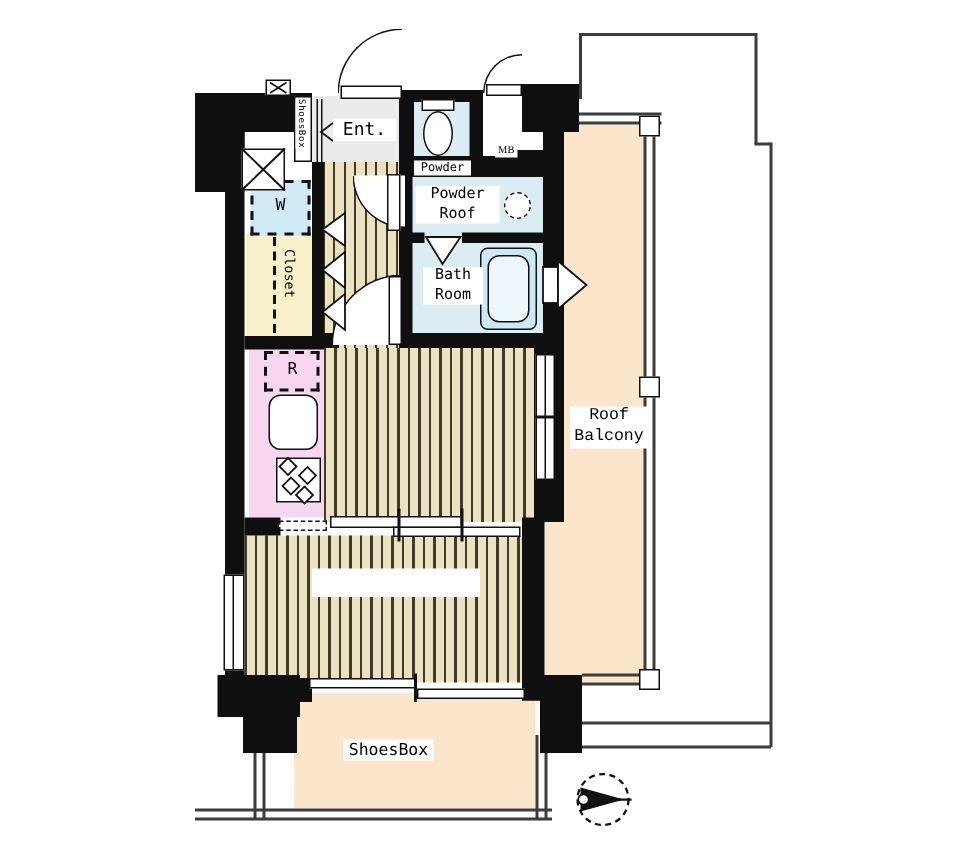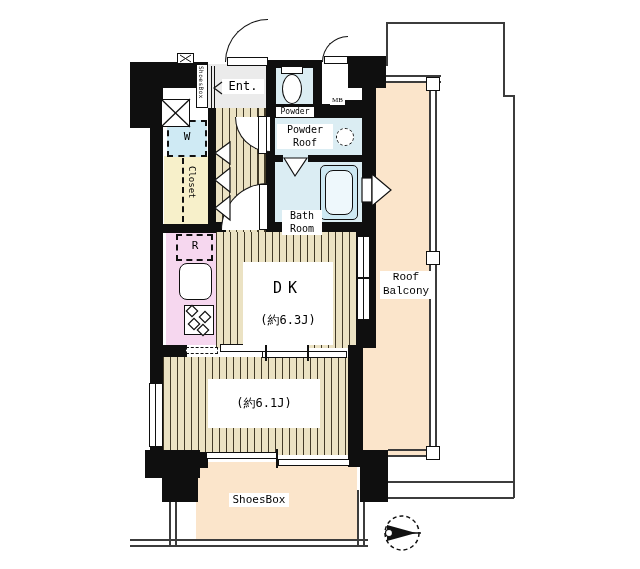--- a/index.html
+++ b/index.html
@@ -130,30 +130,25 @@
   <div class="box" style="left:179px;top:263px;width:33px;height:37px;border-radius:8px;"></div>
   <div class="box" style="left:184px;top:305px;width:30px;height:30px;"></div>
   <div class="box" style="left:161px;top:99px;width:29px;height:28px;"></div>
   <div class="box" style="left:177px;top:53px;width:17px;height:11px;border-width:1px;"></div>
 
   <div class="lbl" style="left:222px;top:79px;width:42px;font-size:12px;">Ent.</div>
   <div class="lbl vtext" style="left:197px;top:66px;font-size:6px;letter-spacing:0.5px;">ShoesBox</div>
   <div class="lbl" style="left:276px;top:107px;width:38px;font-size:8px;">Powder</div>
   <div class="lbl" style="left:330px;top:96px;width:15px;font-size:7px;font-family:Liberation Serif, serif;">MB</div>
   <div class="lbl" style="left:277px;top:124px;width:56px;font-size:10px;">Powder Roof</div>
-  <div class="lbl" style="left:282px;top:178px;width:40px;font-size:10px;margin-top:32px;">Bath Room</div>
+  <div class="lbl" style="left:282px;top:178px;width:40px;font-size:10px;">Bath Room</div>
   <div class="lbl" style="left:180px;top:130px;width:14px;font-size:11px;background:transparent;">W</div>
   <div class="lbl vtext" style="left:186px;top:166px;font-size:9px;background:transparent;">Closet</div>
   <div class="lbl" style="left:188px;top:239px;width:14px;font-size:11px;background:transparent;">R</div>
-  <div class="lbl" style="left:243px;top:262px;width:90px;font-size:12px;padding:2px 0;">
-    <div style="font-size:15px;letter-spacing:6px;">DK</div>
-    <div>(約6.3J)</div>
-  </div>
   <div class="lbl" style="left:208px;top:379px;width:112px;font-size:12px;padding:2px 0;">
-    <div>(約6.1J)</div>
   </div>
   <div class="lbl" style="left:229px;top:493px;width:60px;font-size:11px;">ShoesBox</div>
   <div class="lbl" style="left:380px;top:271px;width:52px;font-size:11px;font-family:Liberation Mono, monospace;">Roof Balcony</div>
 
   <svg width="640" height="569" viewBox="0 0 640 569" style="pointer-events:none;">
 
     <polygon points="230,142 215,153 230,164" fill="#fff" stroke="#111" stroke-width="1.2"></polygon>
     <polygon points="230,168 215,180 230,192" fill="#fff" stroke="#111" stroke-width="1.2"></polygon>
     <polygon points="230,196 215,208 230,220" fill="#fff" stroke="#111" stroke-width="1.2"></polygon>
 

